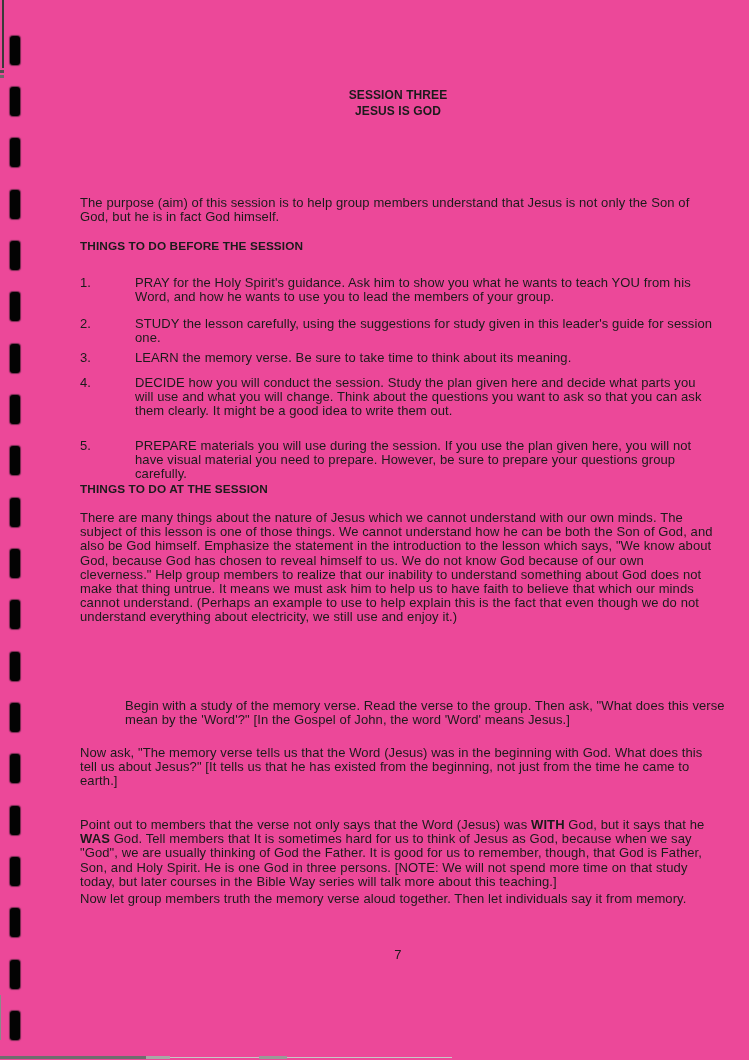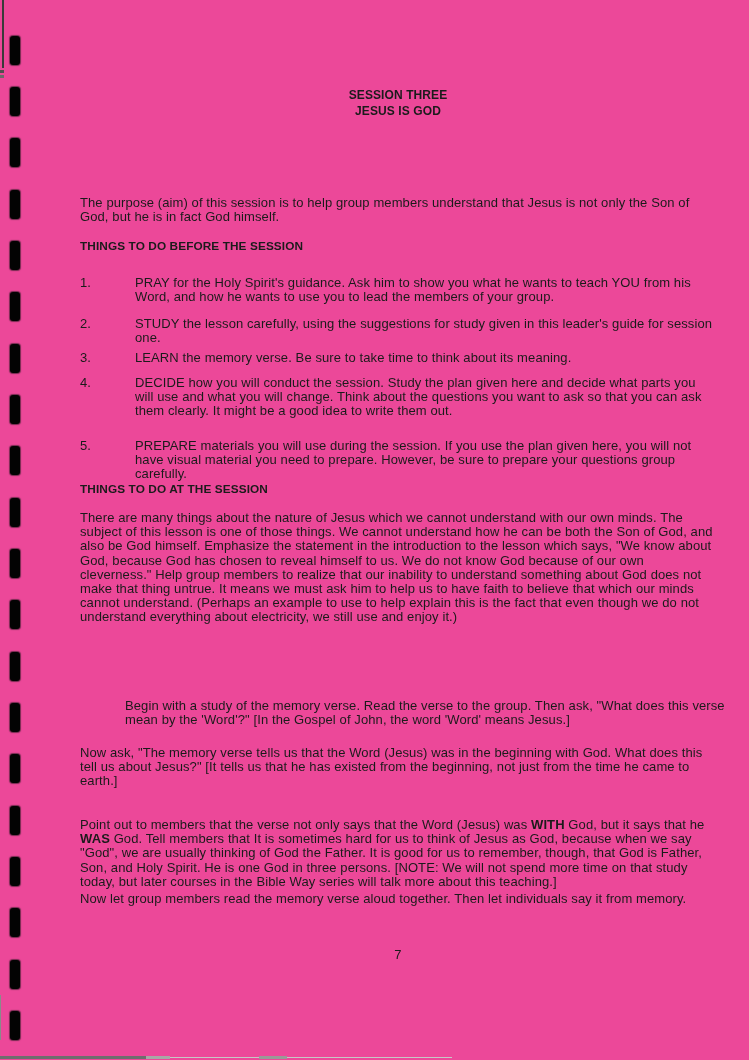--- a/index.html
+++ b/index.html
@@ -170,17 +170,17 @@
   <div class="blk heading" style="top:482px;">THINGS TO DO AT THE SESSION</div>
 
   <div class="blk" style="top:511px;">There are many things about the nature of Jesus which we cannot understand with our own minds.  The subject of this lesson is one of those things.  We cannot understand how he can be both the Son of God, and also be God himself.  Emphasize the statement in the introduction to the lesson which says, "We know about God, because God has chosen to reveal himself to us.  We do not know God because of our own cleverness."  Help group members to realize that our inability to understand something about God does not make that thing untrue. It means we must ask him to help us to have faith to believe that which our minds cannot understand. (Perhaps an example to use to help explain this is the fact that even though we do not understand everything about electricity, we still use and enjoy it.)</div>
   <div class="blk" style="top:699px;margin-left:45px;">Begin with a study of the memory verse.  Read the verse to the group.  Then ask, "What does this verse mean by the 'Word'?"  [In the Gospel of John, the word 'Word' means Jesus.]</div>
   <div class="blk" style="top:746px;">Now ask, "The memory verse tells us that the Word (Jesus) was in the beginning with God.  What does this tell us about Jesus?"  [It tells us that he has existed from the beginning, not just from the time he came to earth.]</div>
 
   <div class="blk" style="top:794px;margin-top:24px;">
     <span>Point out to members that the verse not only says that the Word (Jesus) was </span><span class="bold">WITH</span><span> God, but it says that he </span><span class="bold">WAS</span><span> God.  Tell members that It is sometimes hard for us to think of Jesus as God, because when we say "God", we are usually thinking of God the Father.  It is good for us to remember, though, that God is Father, Son, and Holy Spirit.  He is one God in three persons.  [NOTE:  We will not spend more time on that study today, but later courses in the Bible Way series will talk more about this teaching.]</span>
   </div>
 
-  <div class="blk" style="top:892px;">Now let group members read the memory verse aloud together.  Then let individuals say it from memory.</div>
+  <div class="blk" style="top:892px;">Now let group members truth the memory verse aloud together.  Then let individuals say it from memory.</div>
 
   <div class="blk page-number-blk" style="top:948px;">7</div>
 
 </div>
 
 </body></html>

